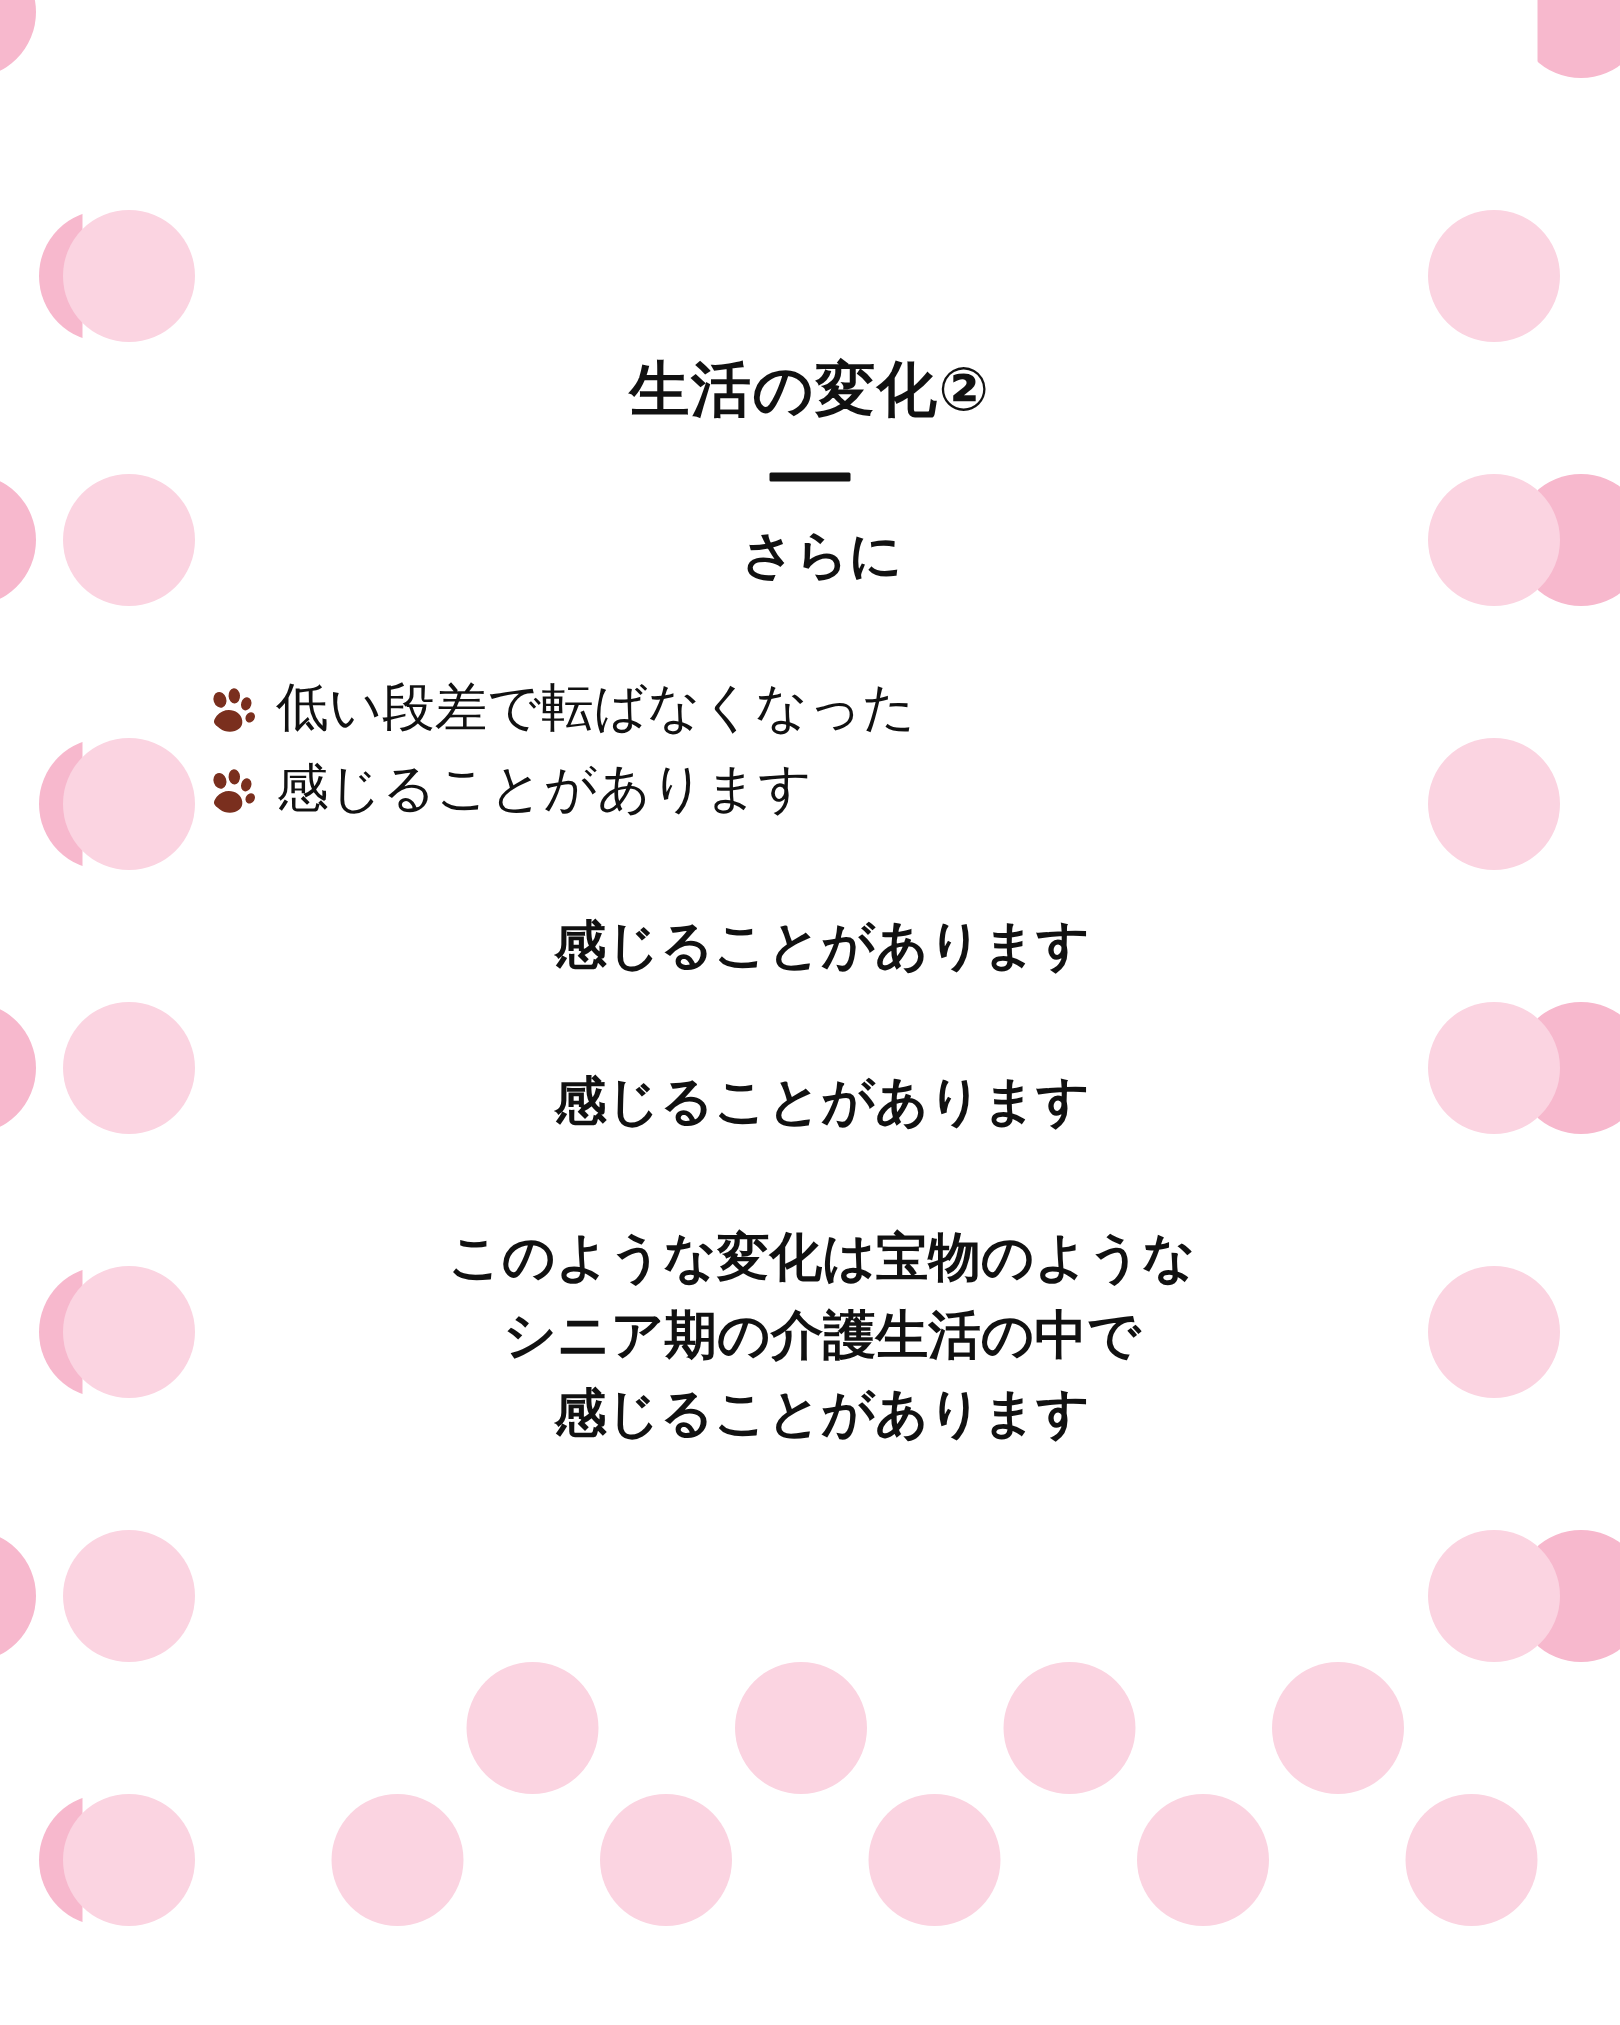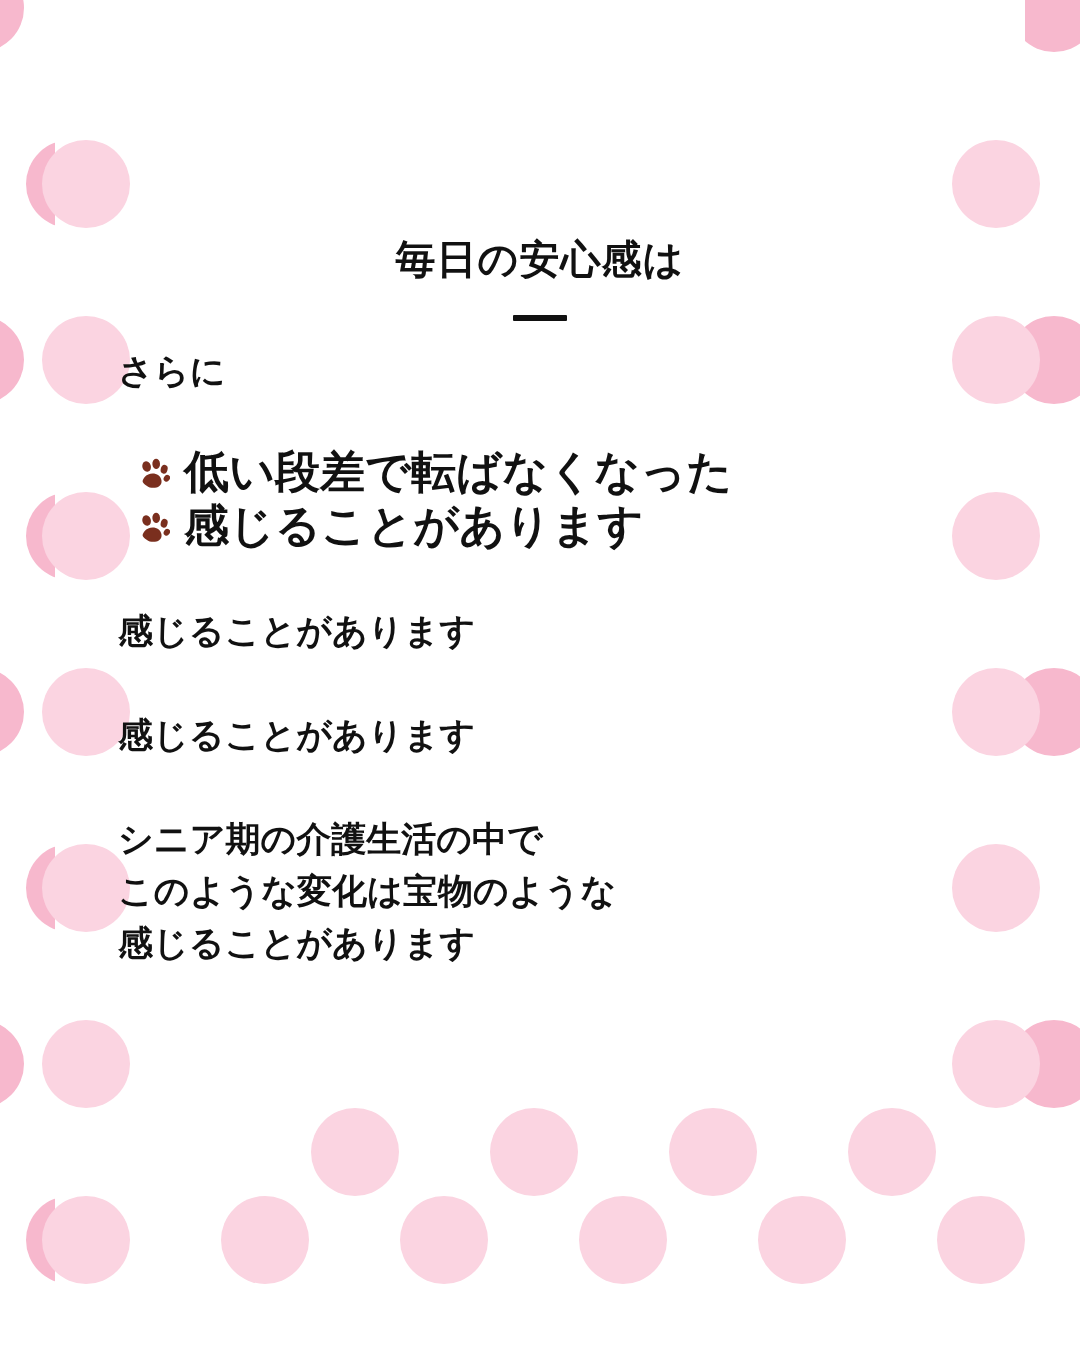--- a/index.html
+++ b/index.html
@@ -89,39 +89,40 @@
     border-radius: 1px;
   }
 
   
   #body {
     position: absolute;
     left: 118px;
     top: 345px;
     width: 860px;
     color: #111111;
+    text-align: center;
   }
   .line {
     font-size: 35px;
     line-height: 52px;
     font-weight: 700;
     white-space: pre;
   }
   .line.plain {
     font-weight: 700;
   }
   .spacer-md { height: 48px; }
   .spacer-lg { height: 52px; }
 
   .bullet-row {
     display: flex;
     align-items: center;
-    font-size: 45px;
+    font-size: 35px;
     line-height: 54px;
-    font-weight: 700;
+    font-weight: 400;
     padding-left: 18px;
   }
   .paw {
     width: 34px;
     height: 34px;
     margin-right: 14px;
     flex: 0 0 auto;
     position: relative;
     top: 2px;
   }
@@ -184,21 +185,21 @@
       <div class="dot" style="left: 562.5px; top: 1196px; width: 88px; height: 88px; background: rgb(247, 184, 205);"></div>
       <div class="dot" style="left: 741.5px; top: 1196px; width: 88px; height: 88px; background: rgb(247, 184, 205);"></div>
       <div class="dot" style="left: 920.5px; top: 1196px; width: 88px; height: 88px; background: rgb(247, 184, 205);"></div>
     </div>
 
   <div id="panel"></div>
 
   <div id="content">
 
 
-    <div id="heading">毎日の安心感は</div>
+    <div id="heading">生活の変化②</div>
     <div id="heading-rule"></div>
 
     <div id="body">
 
       <div class="line plain">さらに</div>
 
       <div class="spacer-md"></div>
 
       <div class="bullet-row">
         <svg class="paw" viewBox="0 0 32 32">
@@ -225,22 +226,22 @@
       <div class="spacer-lg"></div>
 
       <div class="line">感じることがあります</div>
 
       <div class="spacer-lg"></div>
 
       <div class="line">感じることがあります</div>
 
       <div class="spacer-lg"></div>
 
+      <div class="line">このような変化は宝物のような</div>
       <div class="line">シニア期の介護生活の中で</div>
-      <div class="line">このような変化は宝物のような</div>
       <div class="line">感じることがあります</div>
 
     </div>
   </div>
 <div style="position: absolute; inset: 0px; z-index: 2; pointer-events: none;">
       <div class="dot" style="left: 42px; top: 316px; width: 88px; height: 88px; background: rgb(251, 212, 225);"></div>
       <div class="dot" style="left: 42px; top: 492px; width: 88px; height: 88px; background: rgb(251, 212, 225);"></div>
       <div class="dot" style="left: 42px; top: 668px; width: 88px; height: 88px; background: rgb(251, 212, 225);"></div>
       <div class="dot" style="left: 42px; top: 844px; width: 88px; height: 88px; background: rgb(251, 212, 225);"></div>
       <div class="dot" style="left: 42px; top: 1020px; width: 88px; height: 88px; background: rgb(251, 212, 225);"></div>

